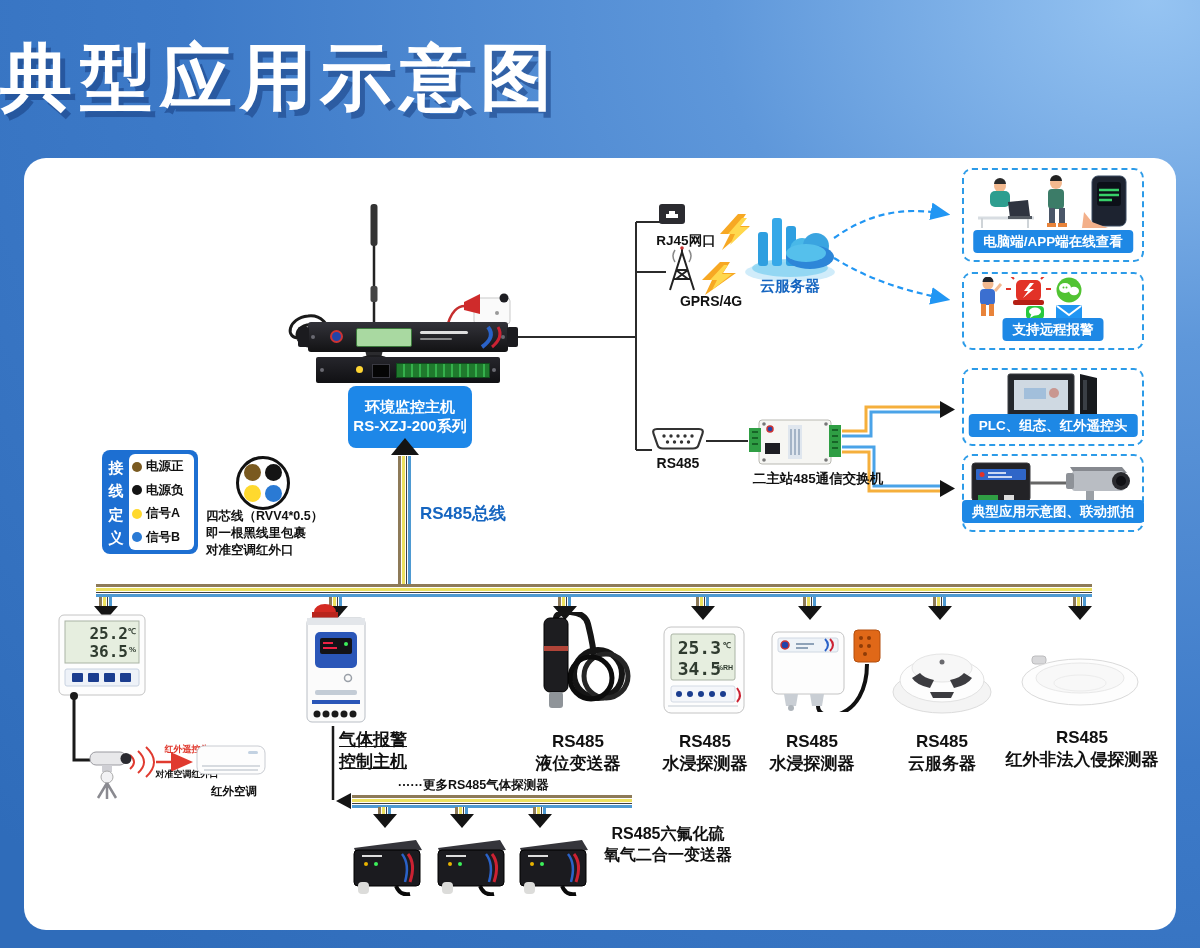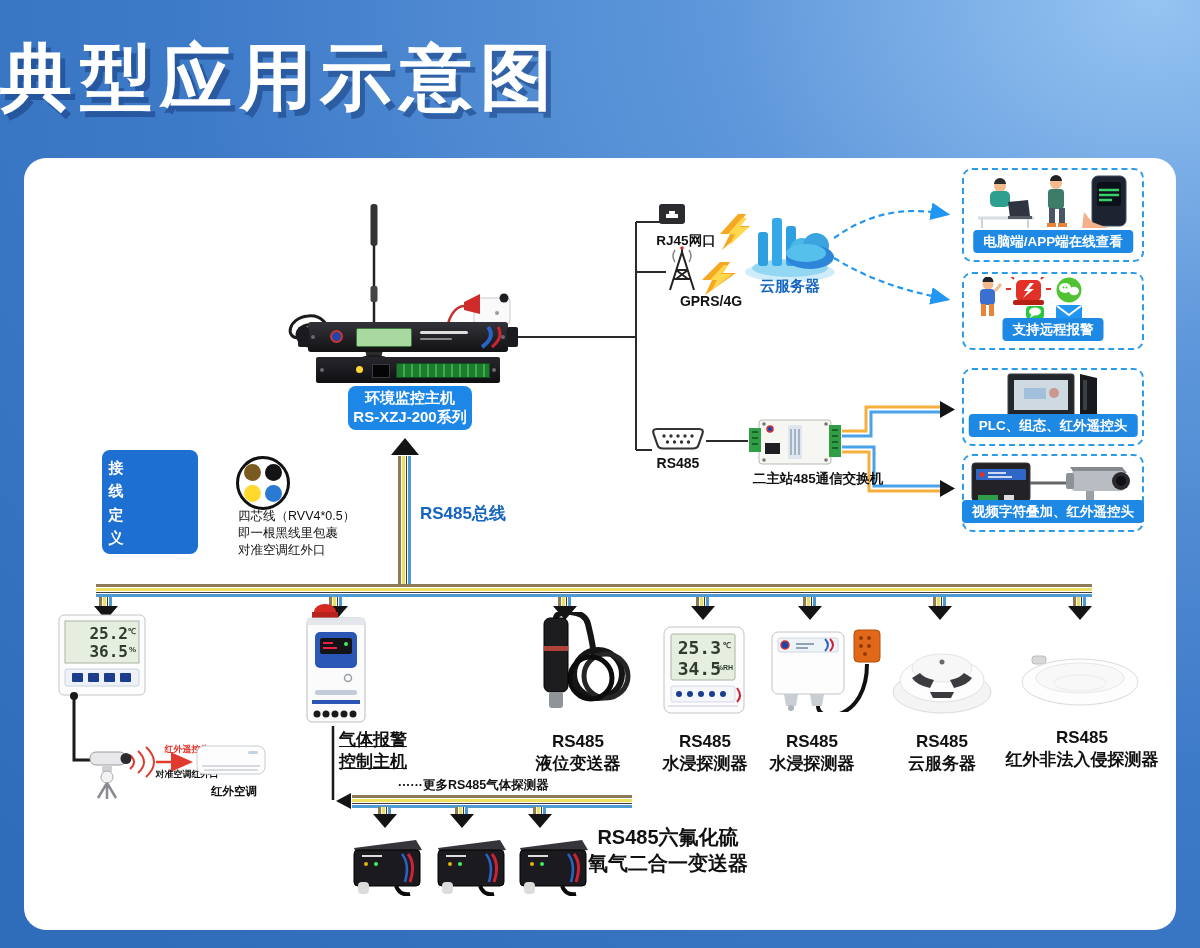--- a/index.html
+++ b/index.html
@@ -11,41 +11,41 @@
   .title{position:absolute;top:30px;left:0;width:100%;text-align:left;
     font-size:72px;font-weight:bold;letter-spacing:8px;color:#ffffff;
     text-shadow:5px 6px 0 rgba(24,62,128,0.55);}
   .panel{position:absolute;left:24px;top:158px;width:1152px;height:772px;background:#ffffff;border-radius:22px;}
   .overlay{position:absolute;left:0;top:0;pointer-events:none;}
   
   .dbox{position:absolute;left:962px;width:182px;background:#fff;border:2px dashed #2c9be8;border-radius:10px;box-sizing:border-box;}
   .pill{position:absolute;bottom:7px;left:50%;transform:translateX(-50%);background:#1e88e5;color:#fff;
     font-weight:bold;font-size:13.5px;line-height:1;padding:5px 10px;border-radius:4px;white-space:nowrap;}
   .hostpill{position:absolute;left:348px;top:386px;width:124px;background:#1d87e8;color:#fff;border-radius:8px;
-    font-weight:bold;font-size:15px;text-align:center;line-height:1.25;padding:3px 0;}
+    font-weight:bold;font-size:15px;text-align:center;line-height:1.25;padding:12px 0;}
   .blabel{position:absolute;color:#111;font-weight:bold;font-size:17px;line-height:1.3;text-align:center;}
   .slabel{position:absolute;color:#111;font-weight:bold;text-align:center;}
   .bluetext{position:absolute;color:#1565c0;font-weight:bold;}
   
   .bus-h{position:absolute;height:13px;background:linear-gradient(to bottom,#8d7a58 0 3px,#fdfdfd 3px 4px,#ece05e 4px 7px,#fdfdfd 7px 8px,#3f3f3f 8px 9px,#fdfdfd 9px 10px,#4e9ad2 10px 13px);}
   .bus-v{position:absolute;width:13px;background:linear-gradient(to right,#8d7a58 0 3px,#fdfdfd 3px 4px,#ece05e 4px 7px,#fdfdfd 7px 8px,#3f3f3f 8px 9px,#fdfdfd 9px 10px,#4e9ad2 10px 13px);}
   .ad{position:absolute;width:0;height:0;border-left:12px solid transparent;border-right:12px solid transparent;border-top:14px solid #141414;}
   .au{position:absolute;width:0;height:0;border-left:14px solid transparent;border-right:14px solid transparent;border-bottom:17px solid #141414;}
   .al{position:absolute;width:0;height:0;border-top:8px solid transparent;border-bottom:8px solid transparent;border-right:15px solid #141414;}
   
   .wlegend{position:absolute;left:102px;top:450px;width:96px;height:104px;background:#1d6fd2;border-radius:8px;
     display:flex;padding:4px;box-sizing:border-box;gap:3px;}
   .wtitle{width:20px;color:#fff;font-weight:bold;font-size:15px;line-height:1.55;text-align:center;padding-top:2px;}
   .wbody{flex:1;background:#fff;border-radius:6px;padding:4px 3px;display:flex;flex-direction:column;justify-content:space-between;}
   .wrow{display:flex;align-items:center;gap:4px;font-size:12.5px;font-weight:bold;color:#111;}
   .dot{width:10px;height:10px;border-radius:50%;flex:0 0 auto;}
   .c0{background:#7a5a20}.c1{background:#141414}.c2{background:#ffd92e}.c3{background:#2a7ad4}
   .cablecircle{position:absolute;left:236px;top:456px;width:48px;height:48px;border:3px solid #111;border-radius:50%;background:#fff;}
   .cdot{position:absolute;width:17px;height:17px;border-radius:50%;}
-  .note{position:absolute;left:206px;top:508px;width:125px;font-size:12.5px;font-weight:normal;color:#111;line-height:1.35;margin-left:32px;}
+  .note{position:absolute;left:206px;top:508px;width:125px;font-size:12.5px;font-weight:bold;color:#111;line-height:1.35;}
   
   .bar1{position:absolute;left:308px;top:322px;width:200px;height:30px;border-radius:3px;background:linear-gradient(#33333a,#121214);}
   .bar2{position:absolute;left:316px;top:357px;width:184px;height:26px;border-radius:2px;background:linear-gradient(#26262c,#101013);}
   .ear{position:absolute;width:11px;height:20px;background:#1b1b1f;border-radius:2px;}
   .lcd1{position:absolute;left:48px;top:6px;width:54px;height:17px;background:#a9d9a1;border:1px solid #3c7a3c;border-radius:2px;}
   .wdash{position:absolute;height:3px;background:rgba(255,255,255,0.85);border-radius:2px;}
   .screw{position:absolute;width:4px;height:4px;border-radius:50%;background:#6a6a72;}
   .logo{position:absolute;left:22px;top:8px;width:13px;height:13px;border-radius:50%;background:#2244aa;border:2px solid #cc3333;box-sizing:border-box;}
   .led{position:absolute;left:40px;top:9px;width:7px;height:7px;border-radius:50%;background:#ffd633;}
   .port{position:absolute;left:56px;top:7px;width:16px;height:12px;background:#050505;border:1px solid #3a3a42;}
@@ -166,21 +166,21 @@
         <rect x="34" y="36" width="10" height="6" fill="#ddd"></rect>
       <path d="M60 24 H102" stroke="#666" stroke-width="3"></path>
       <polygon points="100,8 152,8 157,14 104,14" fill="#86898f"></polygon>
       <rect x="102" y="12" width="52" height="20" rx="3" fill="#b9bdc3"></rect>
       <rect x="96" y="14" width="8" height="16" rx="2" fill="#8e9298"></rect>
       <circle cx="151" cy="22" r="9" fill="#2a2a2e"></circle>
         <circle cx="151" cy="22" r="5" fill="#101014"></circle>
       <rect x="116" y="32" width="8" height="11" fill="#9aa0a6"></rect>
         <rect x="106" y="42" width="28" height="5" rx="2" fill="#8e9298"></rect>
     </svg>
-    <div class="pill">视频字符叠加、红外遥控头</div>
+    <div class="pill">典型应用示意图、联动抓拍</div>
   </div>
 
   <svg class="abs" style="left:656px;top:202px;" width="32" height="26">
     <rect x="3" y="2" width="26" height="20" rx="3" fill="#2b2b30"></rect>
     <path d="M10 16 v-4 h3 v-3 h6 v3 h3 v4 z" fill="#fff"></path>
   </svg>
   <div class="slabel" style="left:642px;top:232px;width:88px;font-size:13.5px;">RJ45网口</div>
 
   <svg class="abs" style="left:662px;top:246px;" width="40" height="46">
     <path d="M20 6 L8 44 M20 6 L32 44 M14 24 H26 M11 33 H29 M14 24 L26 33 M26 24 L14 33 M20 6 V1" stroke="#222" stroke-width="2" fill="none"></path>
@@ -303,20 +303,38 @@
   <div class="ad" style="left:798px;top:606px;"></div>
   <div class="ad" style="left:928px;top:606px;"></div>
   <div class="ad" style="left:1068px;top:606px;"></div>
 
   <div class="wlegend">
     <div class="wtitle">
       <span style="display:block">接</span>
       <span style="display:block">线</span>
       <span style="display:block">定</span>
       <span style="display:block">义</span>
+    </div>
+    <div class="wbody">
+      <div class="wrow">
+          <span class="dot c0"></span>
+          <span>电源正</span>
+        </div>
+      <div class="wrow">
+          <span class="dot c1"></span>
+          <span>电源负</span>
+        </div>
+      <div class="wrow">
+          <span class="dot c2"></span>
+          <span>信号A</span>
+        </div>
+      <div class="wrow">
+          <span class="dot c3"></span>
+          <span>信号B</span>
+        </div>
     </div>
   </div>
   <div class="cablecircle">
     <span class="cdot c0" style="left:5px;top:5px;"></span>
     <span class="cdot c1" style="right:5px;top:5px;"></span>
     <span class="cdot c2" style="left:5px;bottom:5px;"></span>
     <span class="cdot c3" style="right:5px;bottom:5px;"></span>
   </div>
   <div class="note">
     <div>四芯线（RVV4*0.5）</div>
@@ -415,21 +433,21 @@
     <polygon points="8,18 70,10 76,20 12,28" fill="#35353b"></polygon>
     <rect x="8" y="20" width="66" height="36" rx="4" fill="#1b1b1f" stroke="#000"></rect>
     <path d="M62 24 q8 10 2 28" stroke="#c23" stroke-width="3" fill="none"></path>
       <path d="M56 24 q8 10 3 28" stroke="#2a62c8" stroke-width="2.5" fill="none"></path>
     <path d="M16 26 h20" stroke="#ddd" stroke-width="2"></path>
       <circle cx="20" cy="34" r="2" fill="#e8b300"></circle>
       <circle cx="30" cy="34" r="2" fill="#3cf05a"></circle>
     <rect x="12" y="52" width="11" height="12" rx="4" fill="#dcdcda"></rect>
     <path d="M50 56 q4 10 14 8" stroke="#0a0a0a" stroke-width="4" fill="none"></path>
   </svg>
-  <div class="blabel" style="left:582px;top:824px;width:172px;font-size:20px;">
+  <div class="blabel" style="left:582px;top:824px;width:172px;font-size:16px;">
     <div>RS485六氟化硫</div>
       <div>氧气二合一变送器</div>
   </div>
 
   <svg class="abs" style="left:536px;top:612px;" width="100" height="100">
     <path d="M20 6 C20 -2 48 -4 52 12 C56 28 58 40 58 48" stroke="#151515" stroke-width="6" fill="none"></path>
     <circle cx="62" cy="62" r="24" stroke="#151515" stroke-width="6" fill="none"></circle>
     <circle cx="70" cy="64" r="22" stroke="#252525" stroke-width="5" fill="none"></circle>
     <circle cx="55" cy="66" r="21" stroke="#0c0c0c" stroke-width="5" fill="none"></circle>
     <rect x="8" y="6" width="24" height="74" rx="6" fill="#1d1d20" stroke="#000"></rect>

